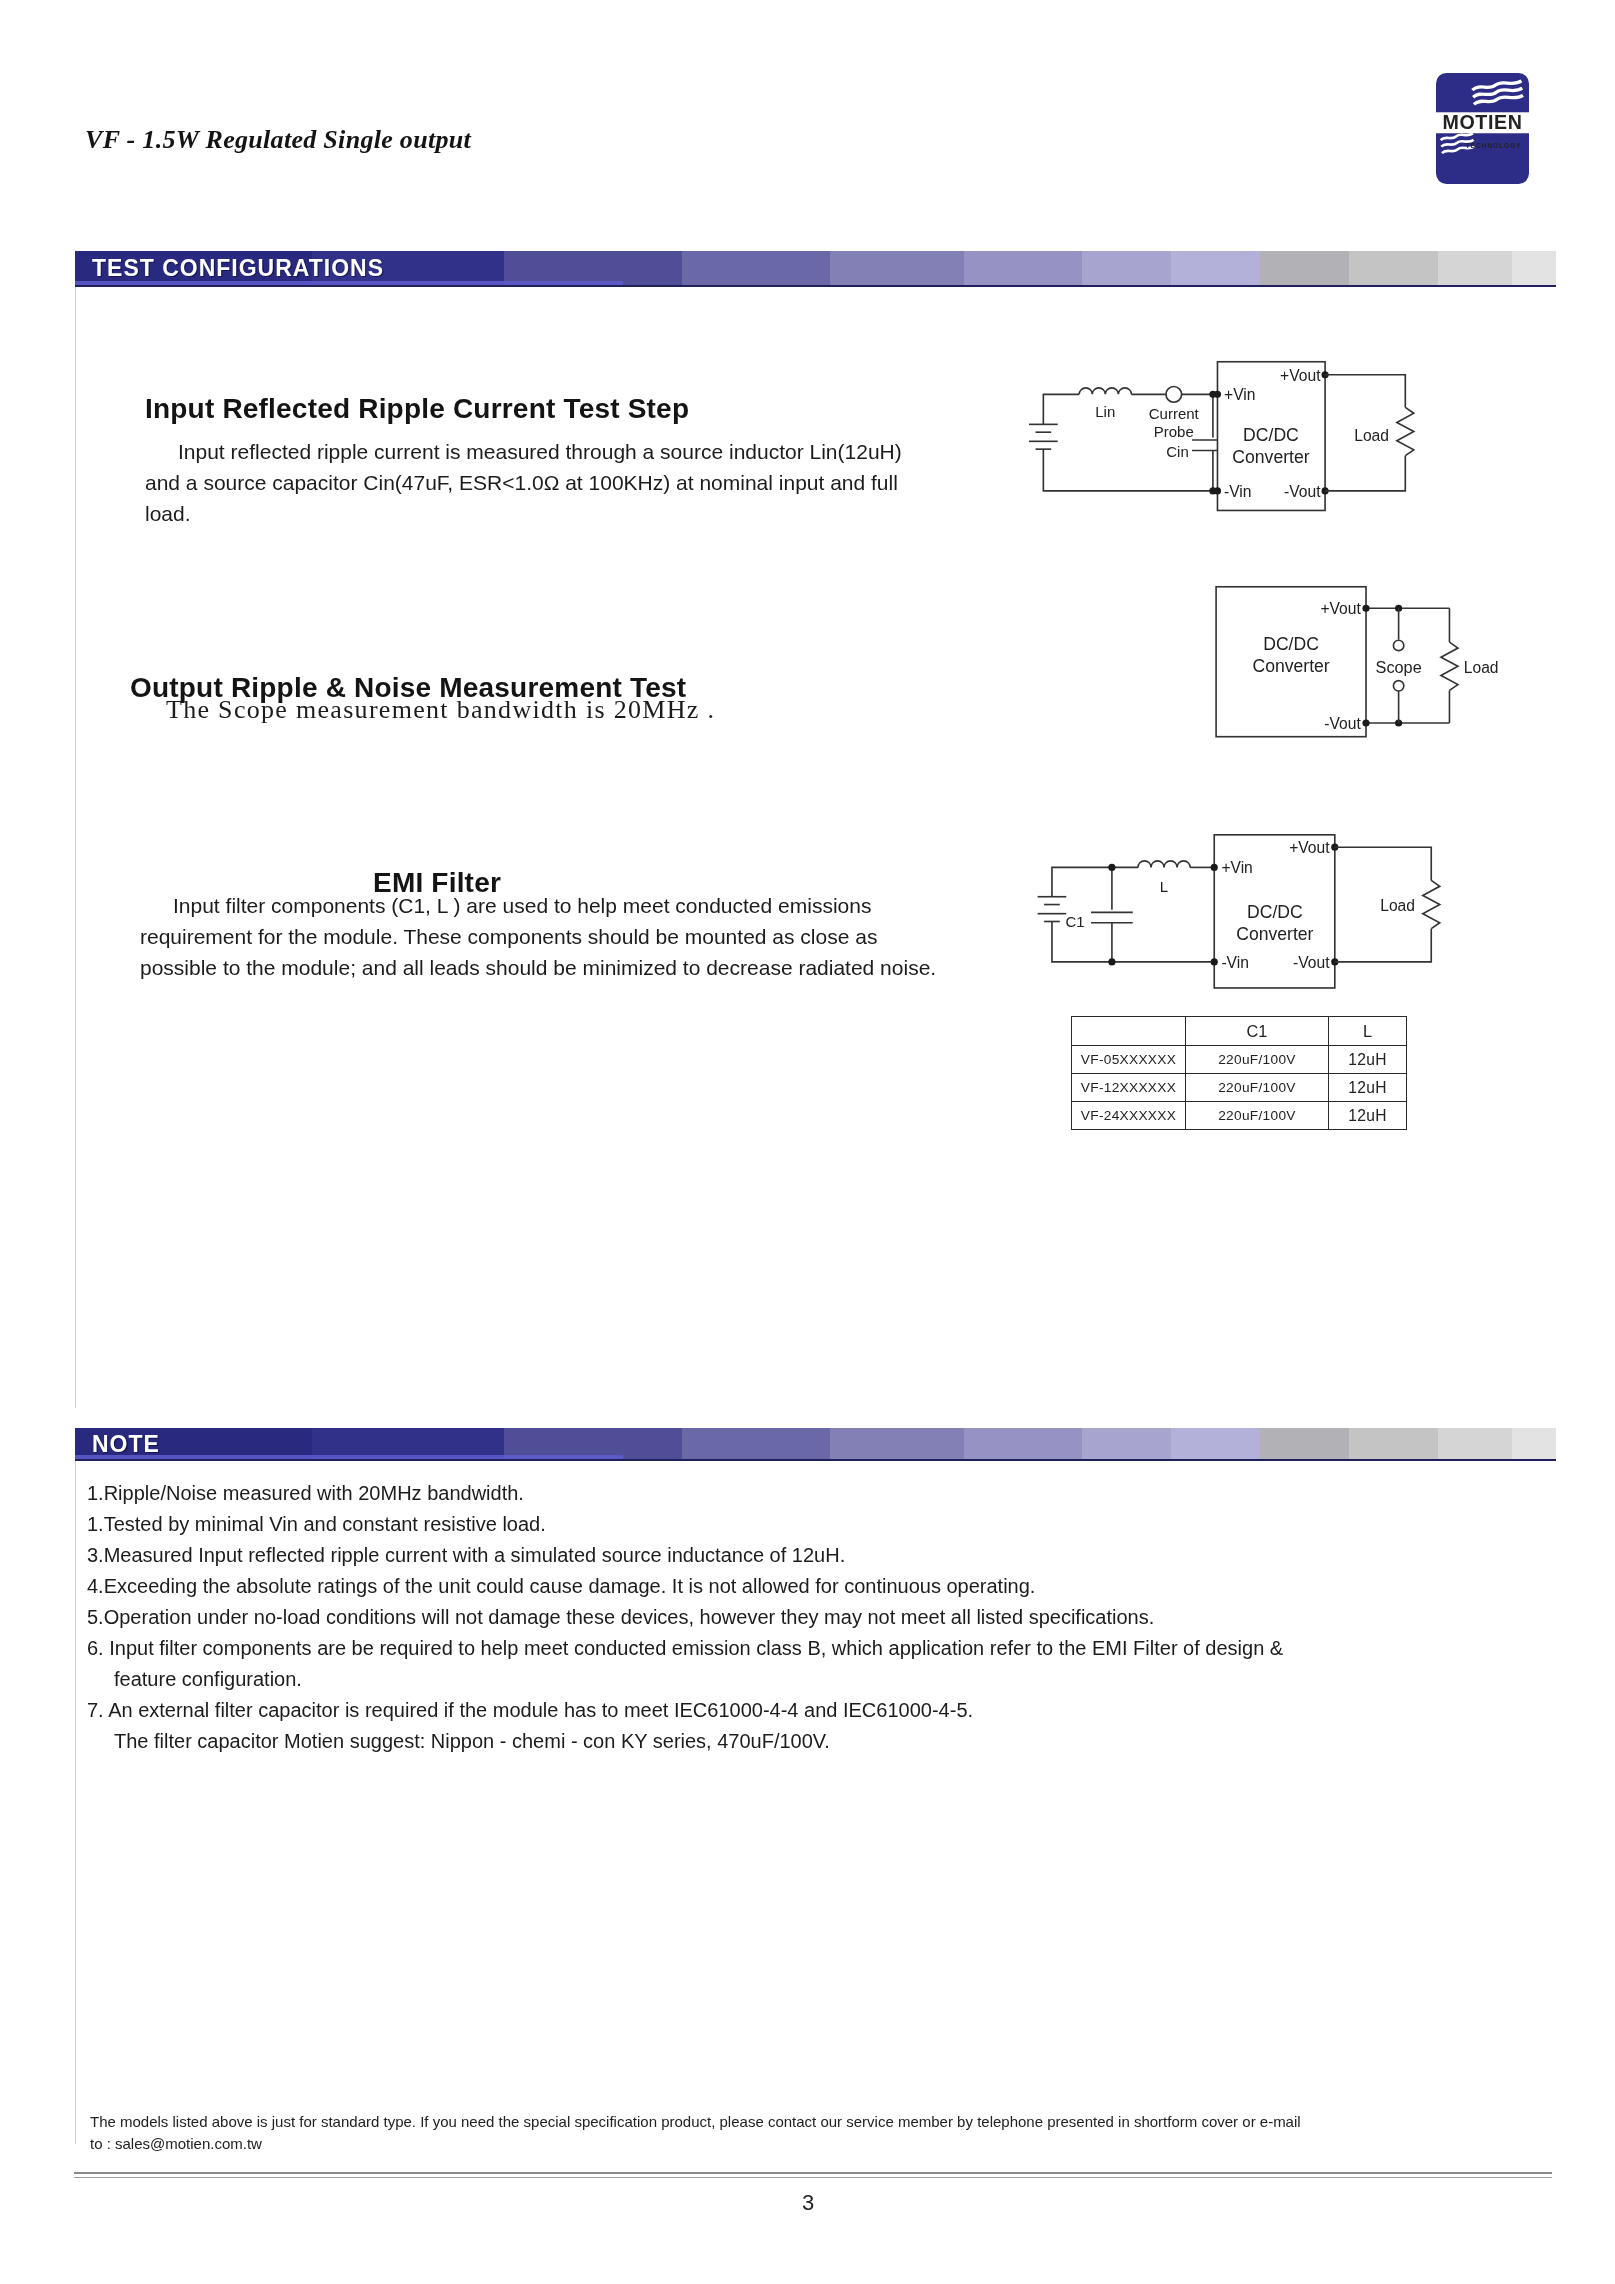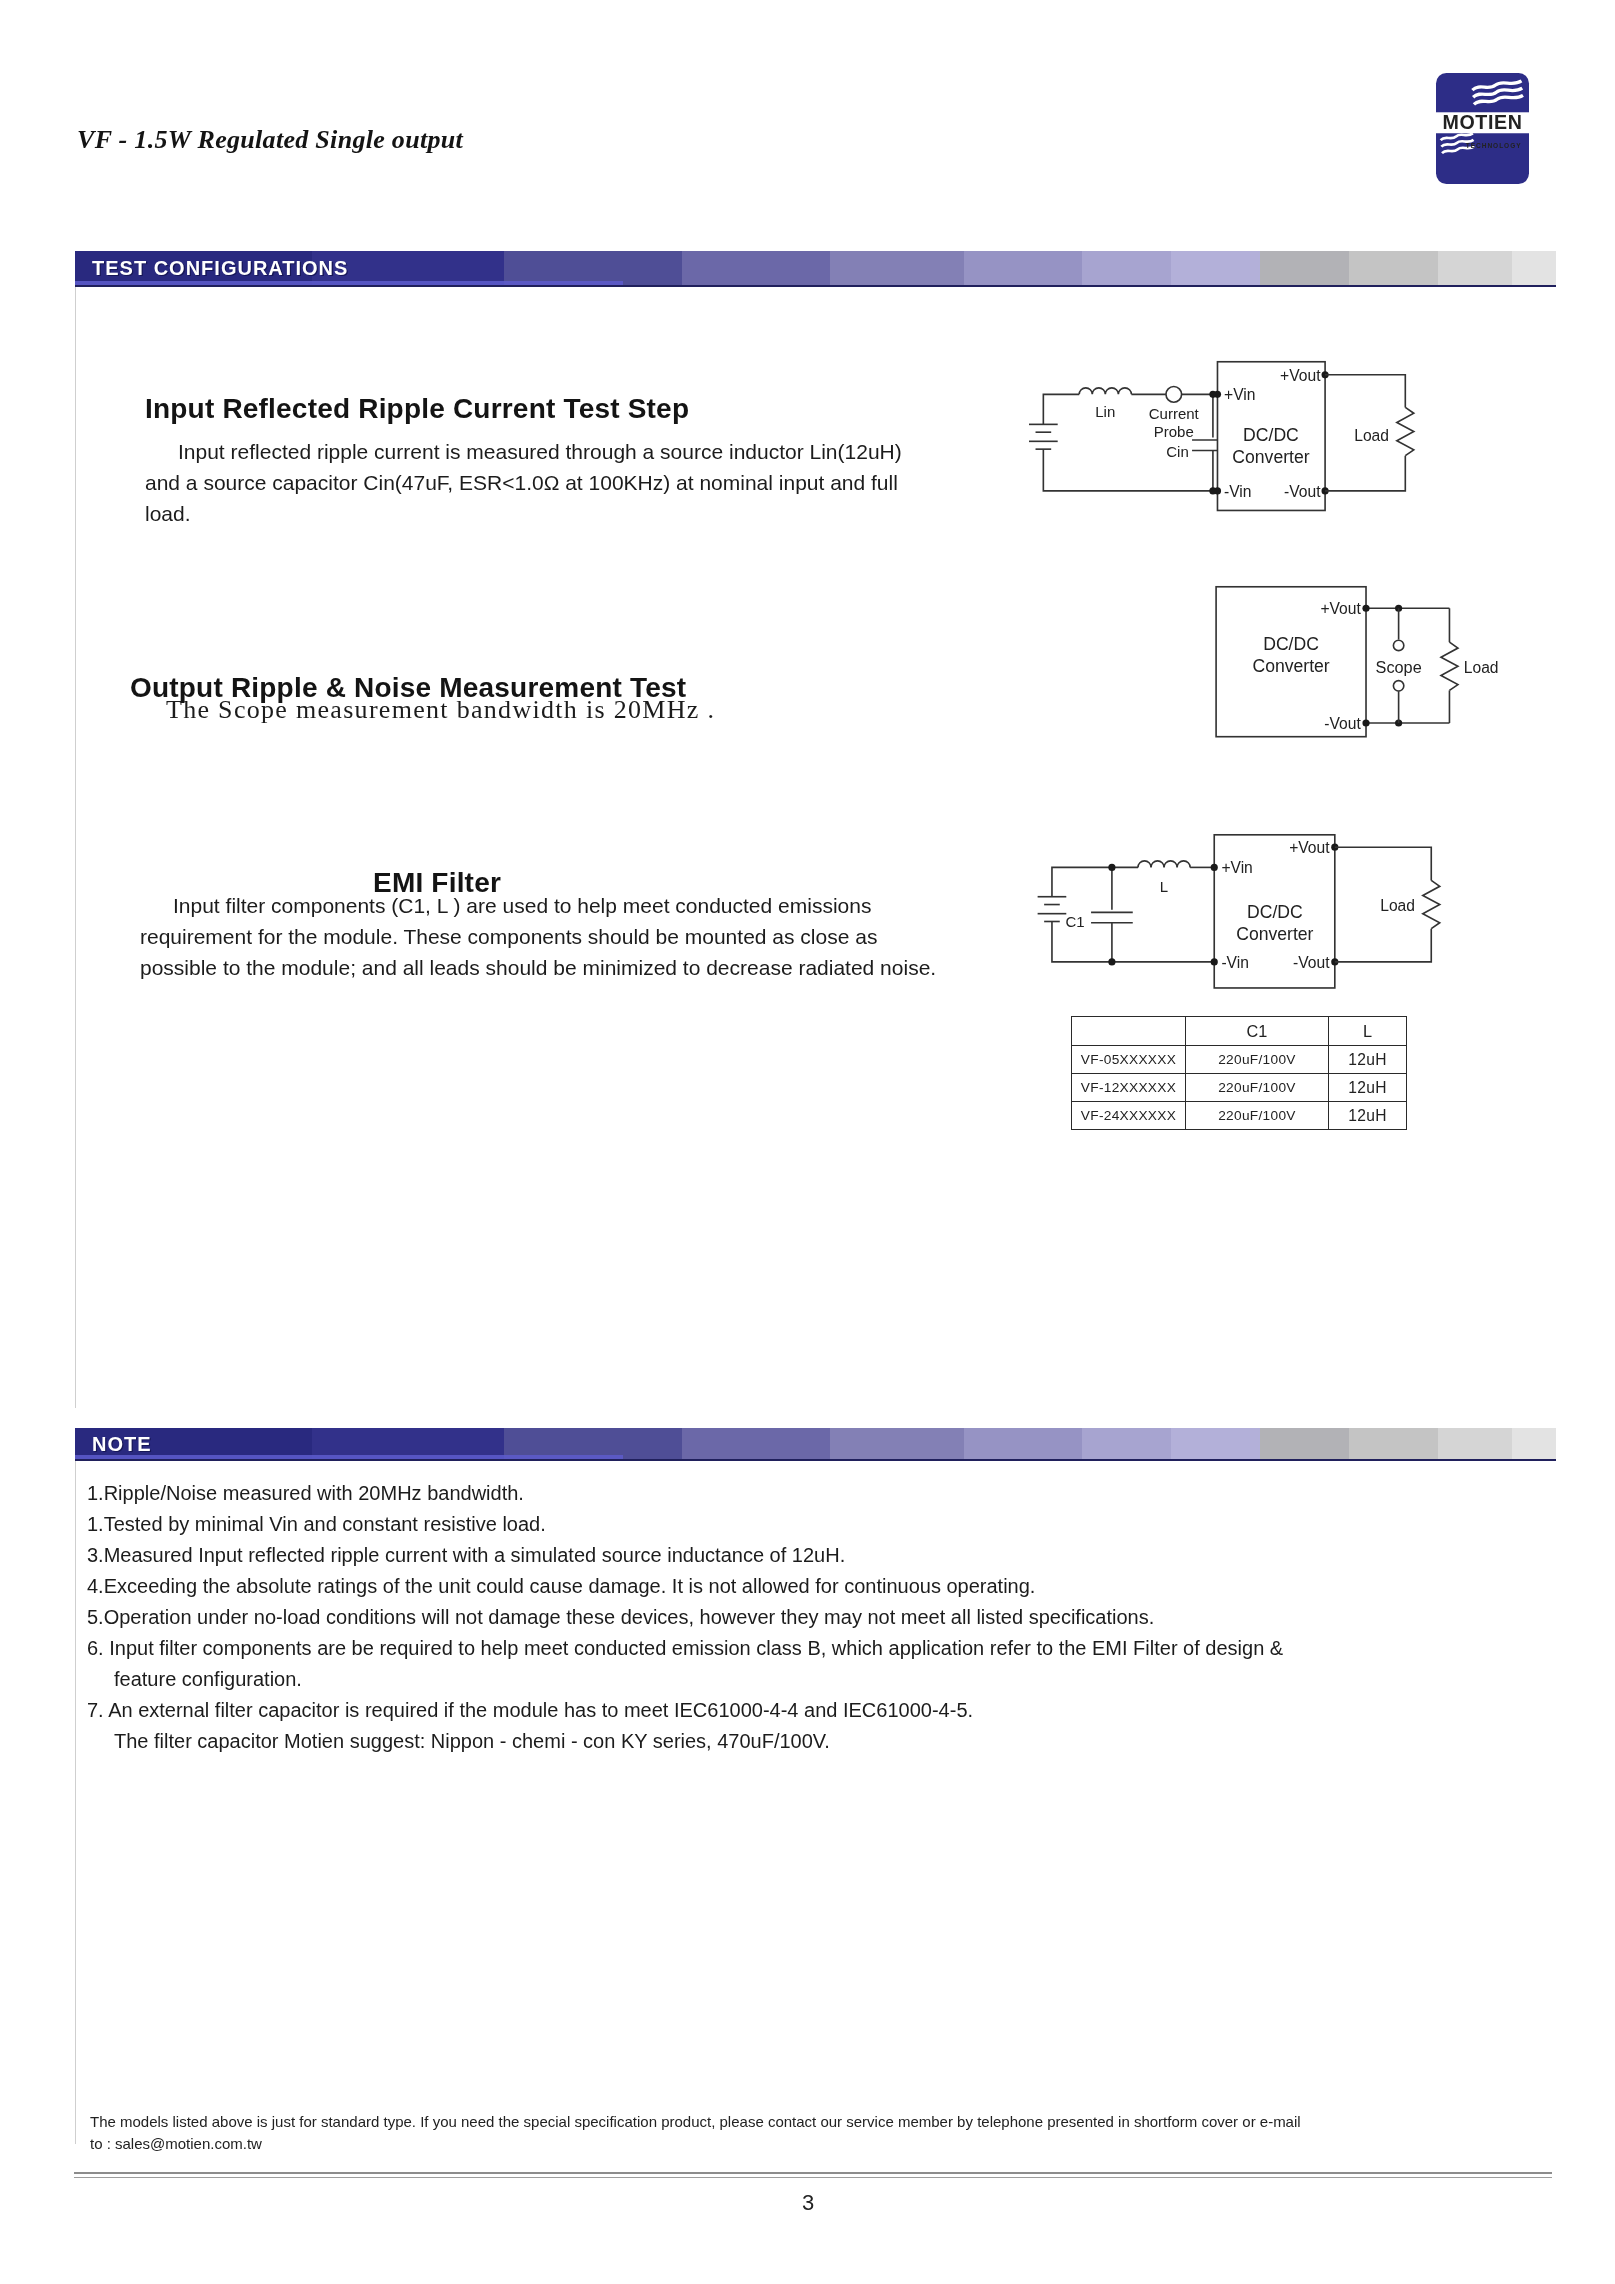--- a/index.html
+++ b/index.html
@@ -4,21 +4,21 @@
 <style>
   html,body{margin:0;padding:0;}
   body{
     width:1616px;height:2284px;position:relative;background:#ffffff;
     font-family:"Liberation Sans",sans-serif;color:#1a1a1a;overflow:hidden;
   }
   .abs{position:absolute;}
 
   
   .doc-title{
-    left:77px;top:125px;font-family:"Liberation Serif",serif;
+    left:85px;top:125px;font-family:"Liberation Serif",serif;
     font-style:italic;font-weight:bold;font-size:26px;color:#141414;letter-spacing:0.3px;
   }
   .logo{
     left:1436px;top:73px;width:93px;height:111px;background:#2d2d87;
     border-radius:10.4px;overflow:hidden;
   }
 
   
   .banner{
     left:75px;width:1481px;height:34px;
@@ -36,21 +36,21 @@
       #d5d5d5 92%,#d5d5d5 97%,
       #e3e3e3 97%);
     border-bottom:2.6px solid #20205c;
   }
   .banner::after{
     content:"";position:absolute;left:0;bottom:0;width:37%;height:3.9px;
     background:#5d5ccc;opacity:.85;
   }
   .banner .banner-label{
     position:absolute;left:17px;top:50%;transform:translateY(-50%);
-    color:#ffffff;font-weight:bold;font-size:20px;letter-spacing:1px;
+    color:#ffffff;font-weight:bold;font-size:23px;letter-spacing:1px;
     text-shadow:1.3px 1.3px 0 rgba(20,20,80,.85);
   }
   .vrule{width:1.3px;background:#cfcfcf;left:75px;}
 
   
   .sec-heading{font-weight:bold;font-size:28px;color:#141414;letter-spacing:0.2px;margin-top:23px;}
   .sec-body{font-size:21px;line-height:31px;color:#1c1c1c;text-indent:33px;}
   .sec-sub{font-size:26px;letter-spacing:1.3px;color:#1c1c1c;font-family:Liberation Serif, serif;}
 
   

